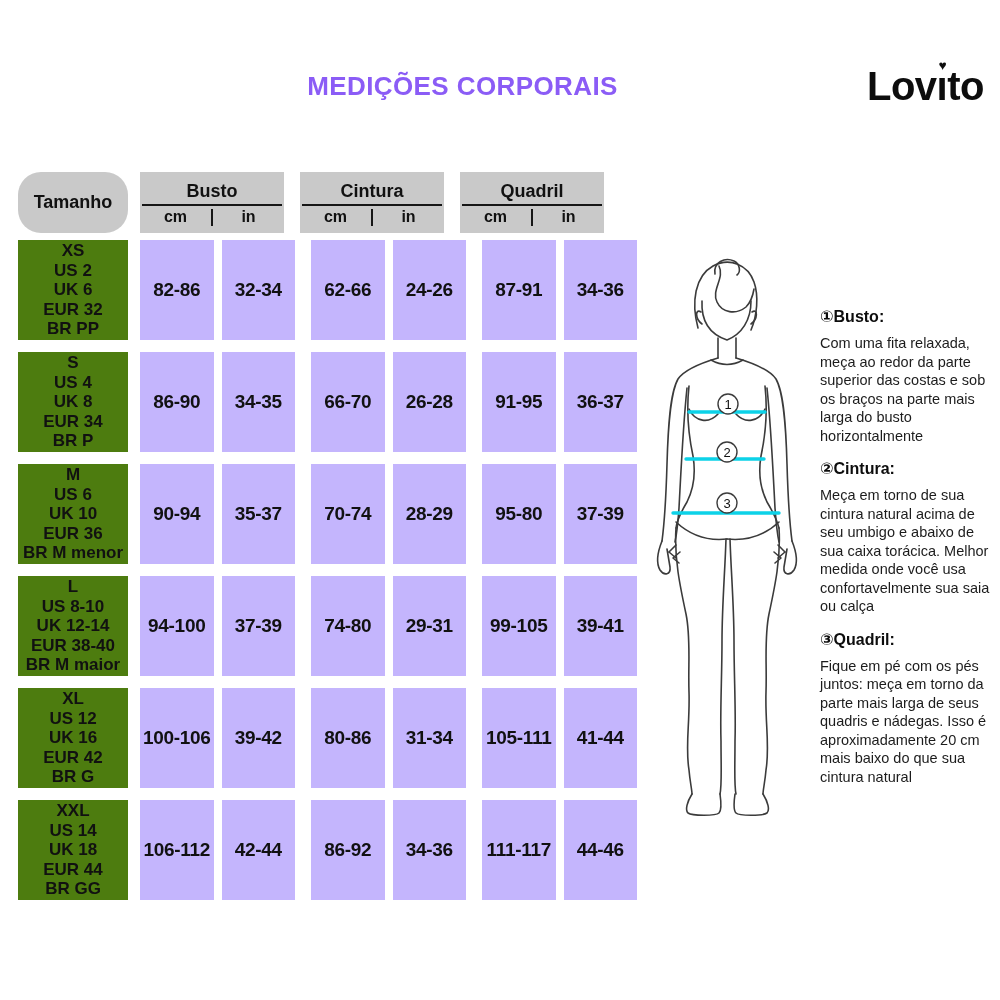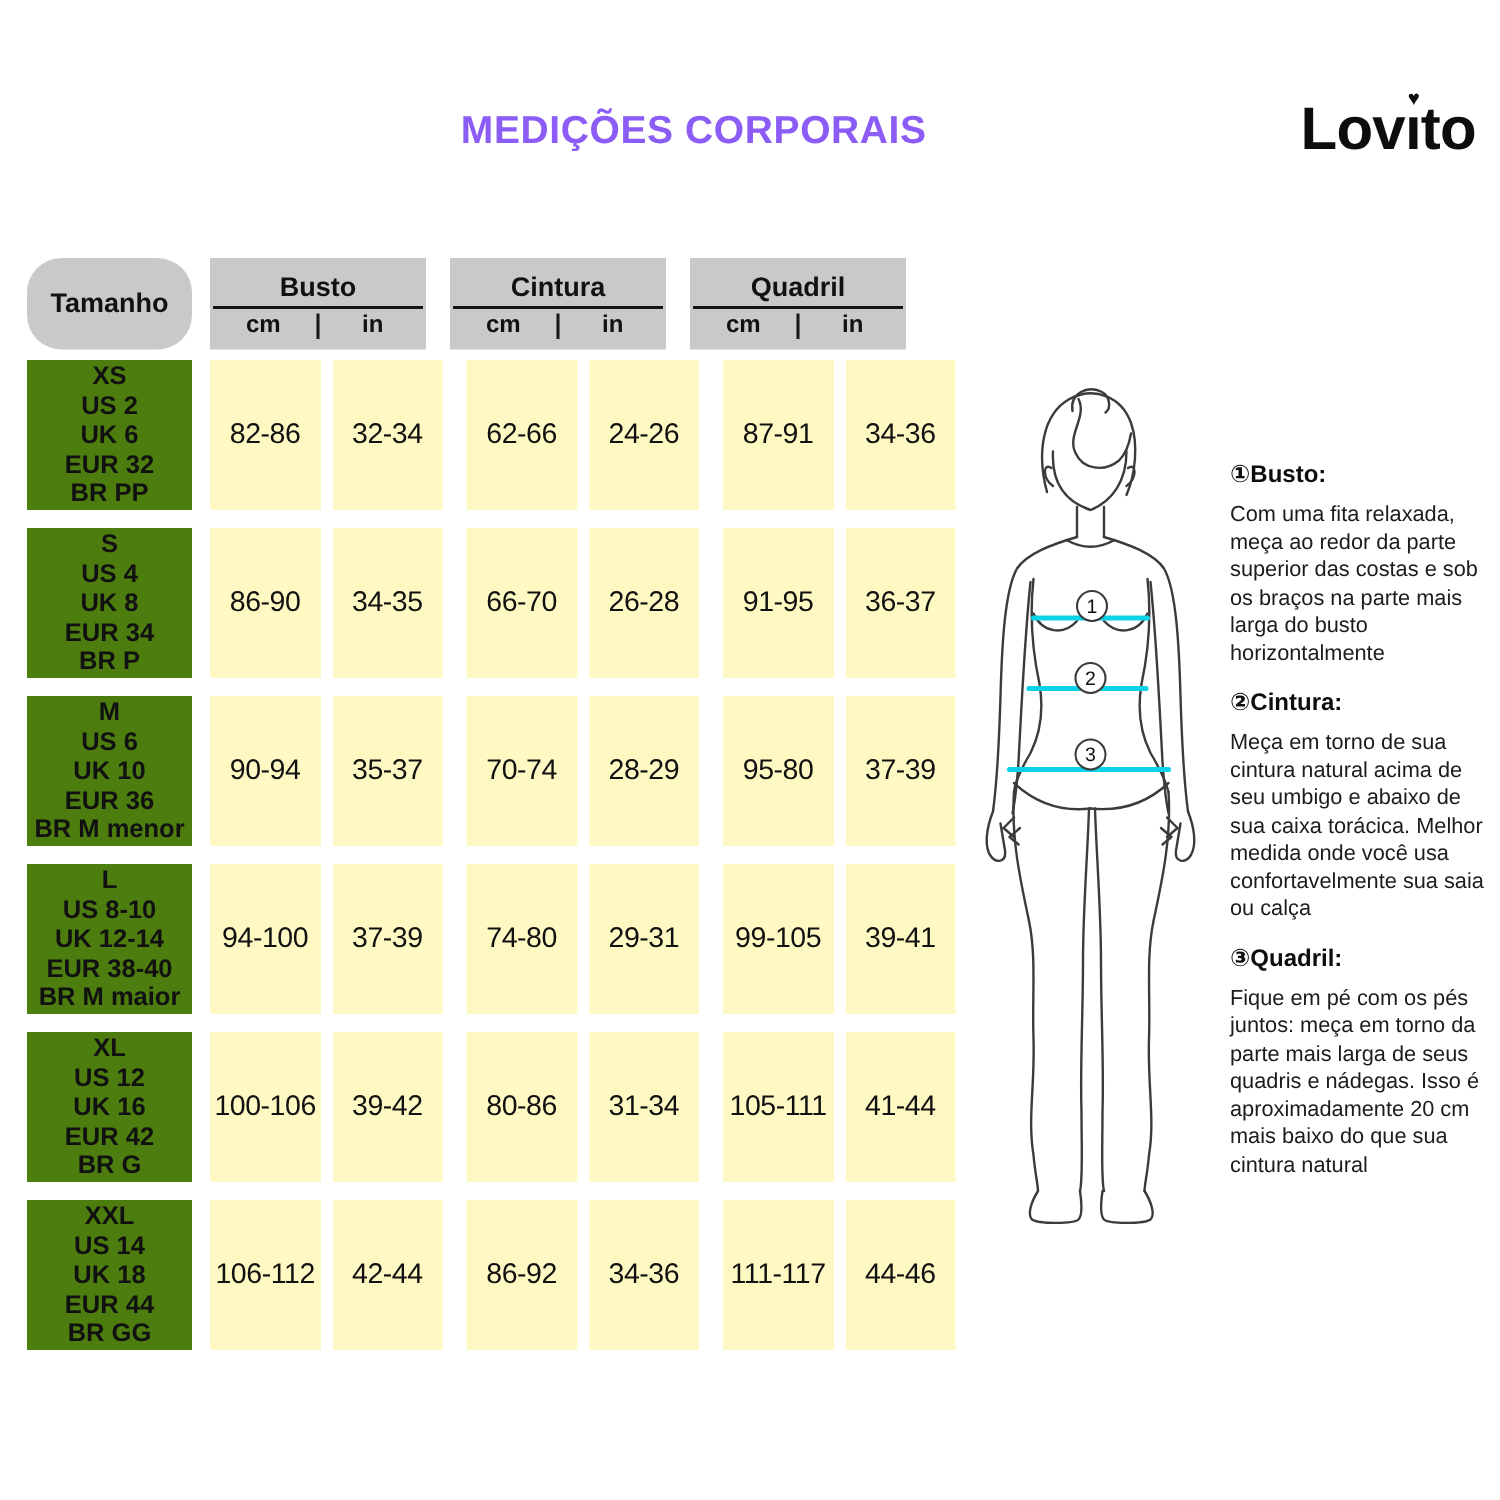--- a/index.html
+++ b/index.html
@@ -26,22 +26,22 @@
   .glabel{font-size:18px;line-height:20px;margin-top:2px;}
   .gline{width:140px;height:2px;background:#161616;margin:3px 0 2px 0;}
   .gunits{display:flex;width:100%;align-items:center;font-size:16px;font-weight:bold;}
   .gunits .u{flex:1;text-align:center;line-height:18px;}
   .vdiv{width:2px;height:17px;background:#161616;}
 
   .drow{display:flex;height:100px;margin-bottom:12px;}
   .scell{width:110px;background:#4d7c0f;font-weight:bold;font-size:17px;line-height:19.5px;
          display:flex;flex-direction:column;align-items:center;justify-content:center;
          text-align:center;}
-  .vcell{width:73.5px;background:#fef9c3;display:flex;align-items:center;justify-content:center;
-         font-weight:normal;font-size:19px;letter-spacing:-0.3px;}
+  .vcell{width:73.5px;background:#c4b5fd;display:flex;align-items:center;justify-content:center;
+         font-weight:bold;font-size:19px;letter-spacing:-0.3px;}
   .ml12{margin-left:12px}.ml8{margin-left:8px}.ml16{margin-left:16px}
 
   
   .figure{position:absolute;left:643px;top:246px;width:174px;height:590px;}
   .figure path{fill:none;stroke:#3b3b3b;stroke-width:1.6;stroke-linecap:round;stroke-linejoin:round;}
   .figure path.measure{stroke:#0cd2e8;stroke-width:3.4;}
   .figure circle{fill:#ffffff;stroke:#3b3b3b;stroke-width:1.4;}
   .figure text{font-family:"Liberation Sans","DejaVu Sans",sans-serif;font-size:13px;fill:#111;}
 
   

